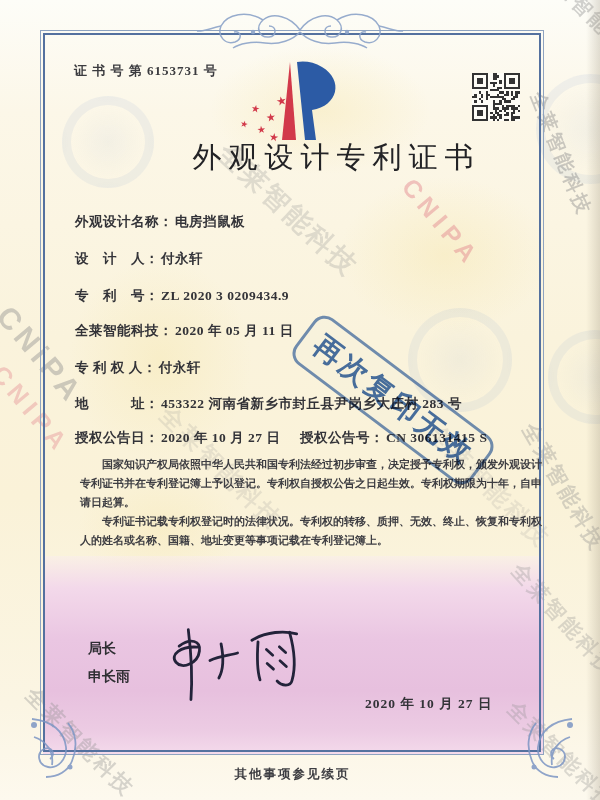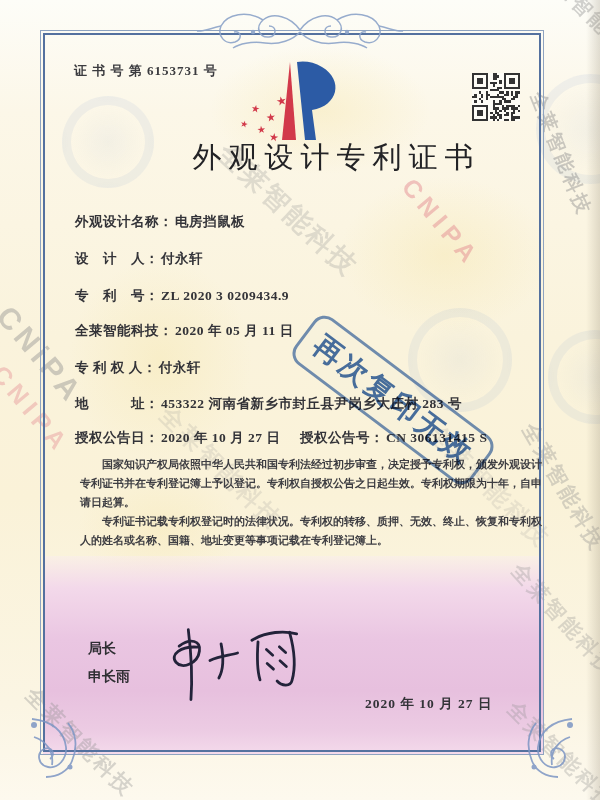--- a/index.html
+++ b/index.html
@@ -309,15 +309,16 @@
       <path d="M101,28 C99,44 99,58 101,66"></path>
       <path d="M133,20 C137,38 137,56 133,68 C131,75 122,73 118,68"></path>
       <path d="M109,36 L115,42"></path>
       <path d="M122,34 L128,40"></path>
       <path d="M109,50 L115,56"></path>
       <path d="M122,48 L128,54"></path>
     </g>
   </svg>
   <div class="abs sig-date">2020 年 10 月 27 日</div>
 
+  <div class="abs cont-note">其他事项参见续页</div>
 
   <div class="abs edge-shadow"></div>
 </div>
 
 </body></html>

